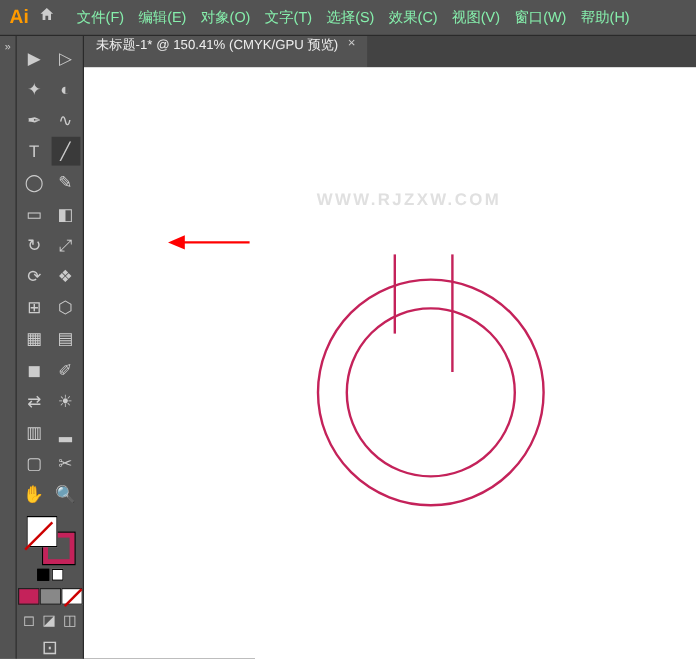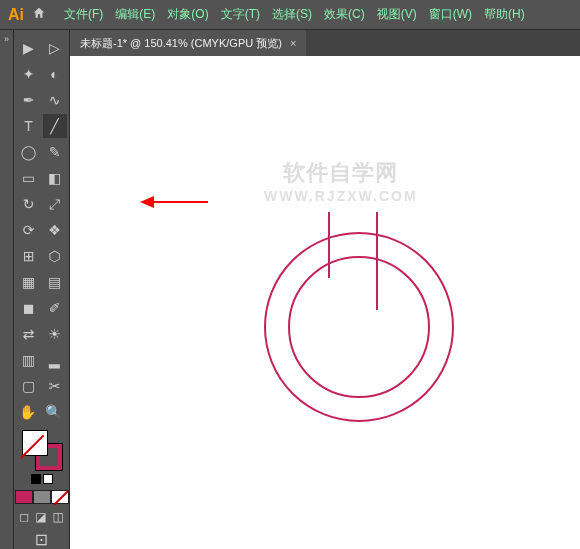--- a/index.html
+++ b/index.html
@@ -22,21 +22,21 @@
   .fill-sw::after { content: ""; position: absolute; left: -2px; top: 26px; width: 32px; height: 2px; background: #c00; transform: rotate(-45deg); transform-origin: left center; }
   .stroke-sw { position: absolute; bottom: 0; right: 0; width: 26px; height: 26px; background: #535353; border: 4px solid #c4225a; box-shadow: 0 0 0 1px #000; }
   .tiny-sw { display: flex; gap: 2px; margin-top: 4px; }
   .tiny-sw div { width: 10px; height: 10px; border: 1px solid #000; }
   .color-row { display: flex; gap: 0; margin-top: 6px; }
   .color-row div { width: 18px; height: 14px; border: 1px solid #222; }
   .mode-icons { display: flex; gap: 6px; margin-top: 6px; color: #ccc; font-size: 12px; }
   .last-tool { margin-top: 6px; color: #ccc; }
   .workspace { flex: 1; display: flex; flex-direction: column; background: #4a4a4a; }
   .tabbar { height: 26px; background: #434343; display: flex; align-items: center; }
-  .doc-tab { background: #535353; color: #eee; font-size: 11px; padding: 0 10px; height: 100%; display: flex; align-items: center; gap: 8px; }
+  .doc-tab { background: #535353; color: #eee; font-size: 11px; padding: 0 10px; height: 100%; display: flex; gap: 8px; }
   .close-x { color: #ccc; cursor: pointer; }
   .canvas-area { flex: 1; background: #fff; position: relative; overflow: hidden; }
   .ring { position: absolute; border: 2px solid #c4225a; border-radius: 50%; }
   .outer { width: 190px; height: 190px; left: 194px; top: 176px; }
   .inner { width: 142px; height: 142px; left: 218px; top: 200px; }
   .vline { position: absolute; width: 2px; background: #c4225a; }
   .v1 { left: 258px; top: 156px; height: 66px; }
   .v2 { left: 306px; top: 156px; height: 98px; }
   .watermark { position: absolute; left: 194px; top: 102px; color: #ddd; font-weight: bold; font-size: 22px; letter-spacing: 1px; text-align: center; }
   .watermark .sub { font-size: 14px; color: #e0e0e0; letter-spacing: 2px; }
@@ -158,21 +158,20 @@
 
     <div class="workspace">
       <div class="tabbar">
         <div class="doc-tab">
           <span>未标题-1* @ 150.41% (CMYK/GPU 预览)</span>
           <span class="close-x">×</span>
         </div>
       </div>
       <div class="canvas-area">
         <div class="watermark">
-          <div>软件自学网</div>
           <div class="sub">WWW.RJZXW.COM</div>
         </div>
         <div class="ring outer"></div>
         <div class="ring inner"></div>
         <div class="vline v1"></div>
         <div class="vline v2"></div>
         <svg class="red-arrow" width="70" height="24">
           <line x1="68" y1="12" x2="6" y2="12" stroke="#ff0000" stroke-width="2"></line>
           <polygon points="0,12 14,6 14,18" fill="#ff0000"></polygon>
         </svg>

